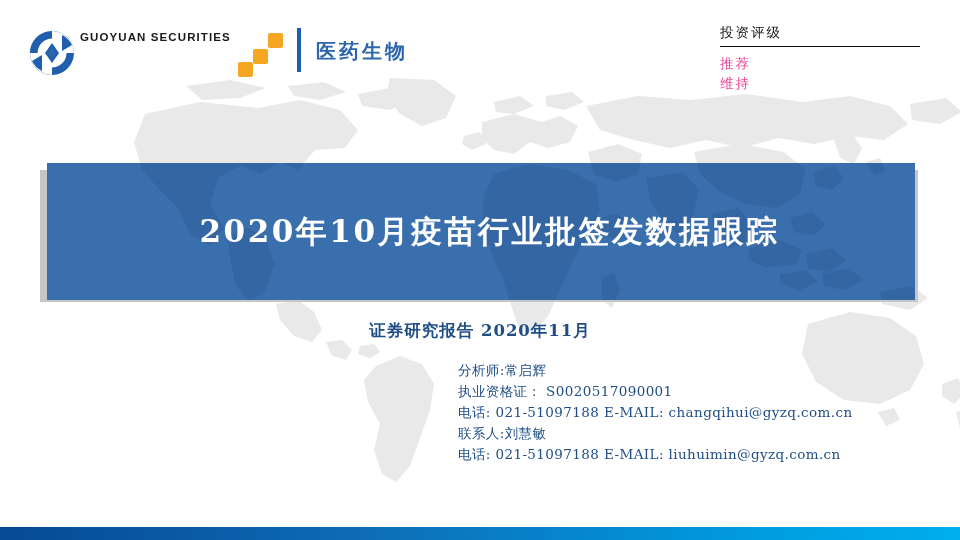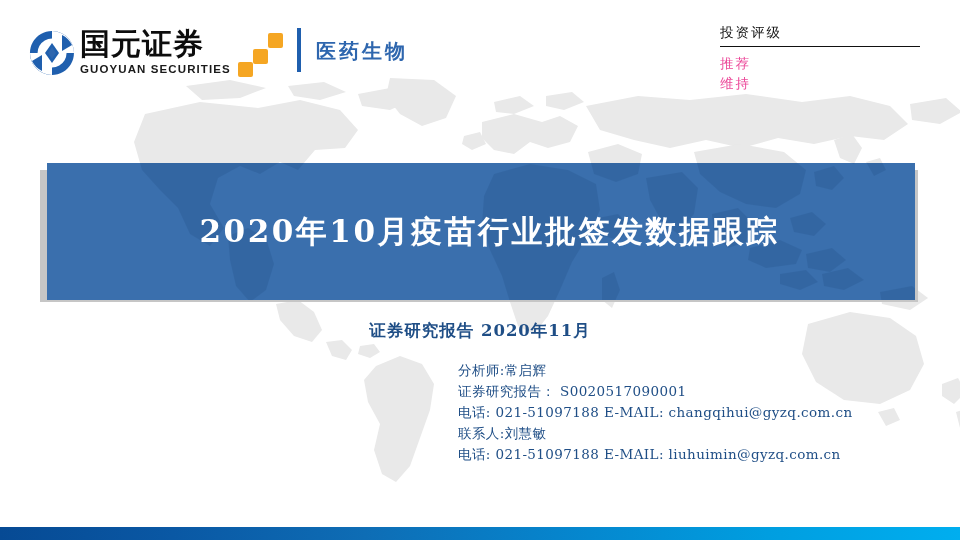--- a/index.html
+++ b/index.html
@@ -294,21 +294,20 @@
         <path d="M24 2 A22 22 0 0 1 46 24 L36 24 A12 12 0 0 0 24 12 Z" fill="#FFFFFF"></path>
         <path d="M24 46 A22 22 0 0 1 2 24 L12 24 A12 12 0 0 0 24 36 Z" fill="#FFFFFF"></path>
         <path d="M34 6 A22 22 0 0 1 44 16 L34 22 Z" fill="#1F5FAE"></path>
         <path d="M14 42 A22 22 0 0 1 4 32 L14 26 Z" fill="#1F5FAE"></path>
         <path d="M24 14 L31 24 L24 34 L17 24 Z" fill="#1F5FAE"></path>
         <path d="M24 18 L28 24 L24 30 L20 24 Z" fill="#2E66AE"></path>
       </svg>
     </div>
 
     <div id="logo-wordmark">
-      <div id="logo-cn">国元证券</div>
       <div id="logo-en">GUOYUAN SECURITIES</div>
     </div>
 
     <div class="deco-sq" id="deco1"></div>
     <div class="deco-sq" id="deco2"></div>
     <div class="deco-sq" id="deco3"></div>
 
     <div id="vbar"></div>
 
     <div id="sector-name">医药生物</div>
@@ -367,21 +366,21 @@
         </g>
       </svg>
     </div>
     <div id="main-title">2020年10月疫苗行业批签发数据跟踪</div>
   </div>
 
   <div id="subtitle">证券研究报告 2020年11月</div>
 
   <div id="contact">
     <div class="contact-line">分析师:常启辉</div>
-    <div class="contact-line">证券研究报告： S0020517090001</div>
+    <div class="contact-line">执业资格证： S0020517090001</div>
     <div class="contact-line">电话: 021-51097188  E-MAIL: changqihui@gyzq.com.cn</div>
     <div class="contact-line">联系人:刘慧敏</div>
     <div class="contact-line">电话: 021-51097188  E-MAIL: liuhuimin@gyzq.com.cn</div>
   </div>
 
   <div id="bottombar"></div>
 
 </div>
 
 </body></html>

